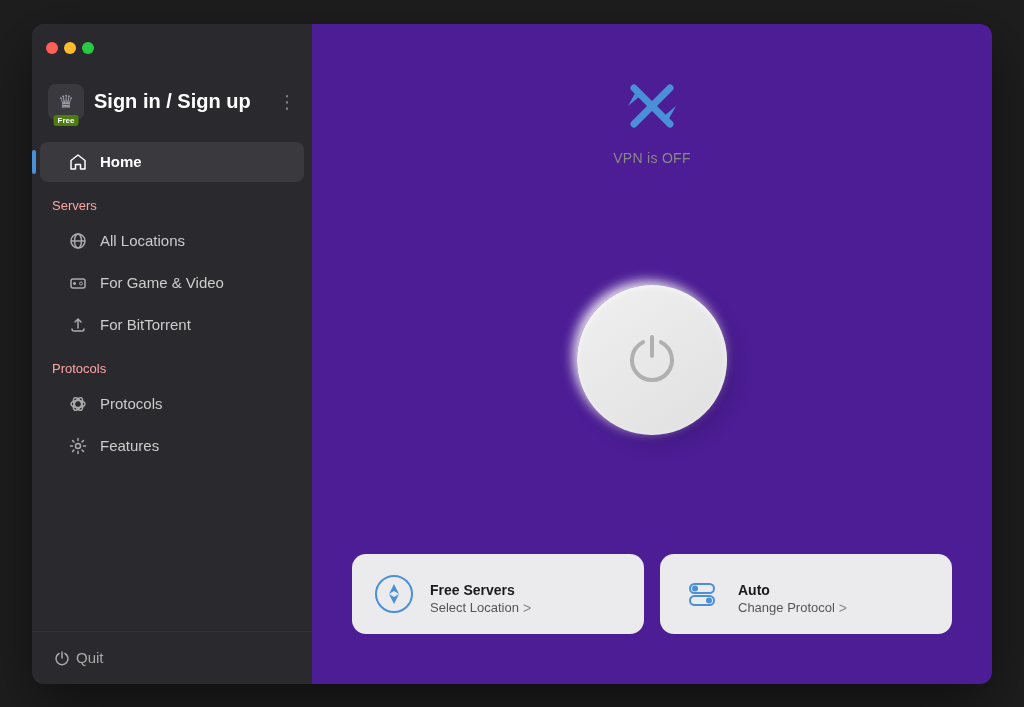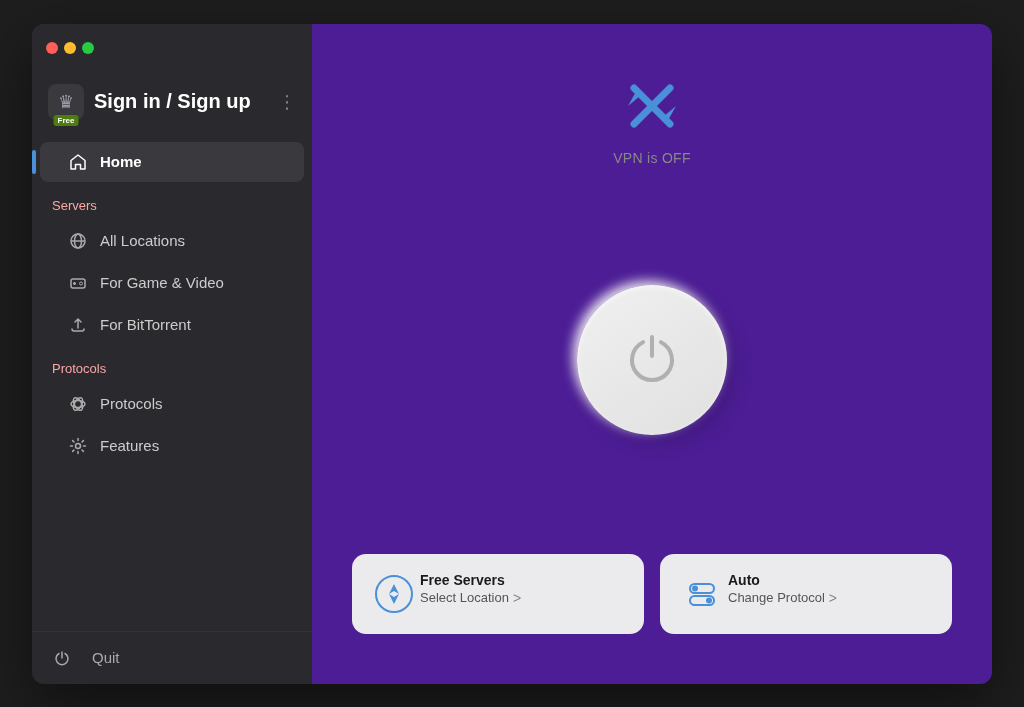--- a/index.html
+++ b/index.html
@@ -165,21 +165,21 @@
     }
 
     .sidebar-footer {
       padding: 16px 20px;
       border-top: 1px solid #333;
     }
 
     .quit-btn {
       display: flex;
       align-items: center;
-      gap: 20px;
+      gap: 4px;
       color: #aaa;
       font-size: 15px;
       cursor: pointer;
       background: none;
       border: none;
       outline: none;
       width: 100%;
     }
 
     
@@ -249,22 +249,22 @@
       gap: 16px;
       width: 100%;
     }
 
     .card {
       flex: 1;
       background: #ebebed;
       border-radius: 14px;
       padding: 18px 20px;
       display: flex;
-      align-items: flex-start;
-      gap: 4px;
+      align-items: flex-end;
+      gap: 14px;
       cursor: pointer;
     }
 
     .card-icon-wrap {
       width: 44px;
       height: 44px;
       display: flex;
       align-items: center;
       justify-content: center;
       flex-shrink: 0;

